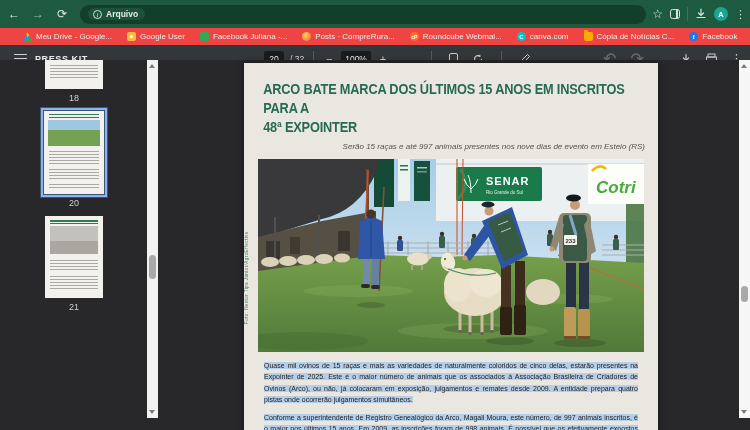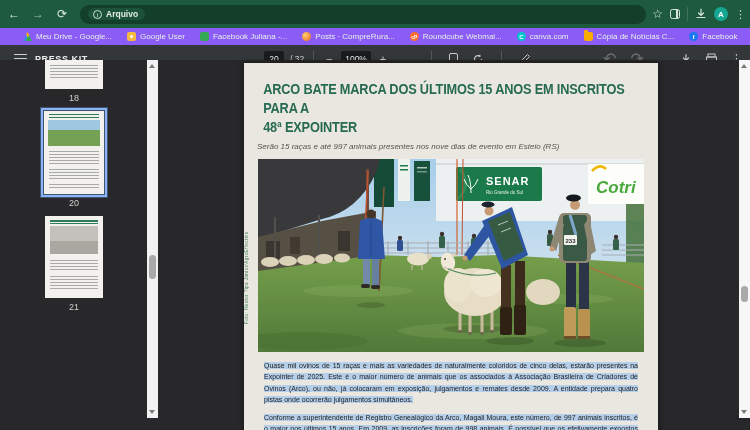--- a/index.html
+++ b/index.html
@@ -28,21 +28,21 @@
   .star-ic { font-size:12px; }
   .panel-ic { width:10px; height:10px; border:1.3px solid #d7e6dc; border-radius:2.5px; position:relative; }
   .panel-ic::after { content:""; position:absolute; right:1.5px; top:0; bottom:0; width:1.3px; background:#d7e6dc; }
   .tb-sep { width:1px; height:14px; background:#3f7257; }
   .avatar { width:14px; height:14px; border-radius:50%; background:#17a694; color:#fff;
             font-size:8px; font-weight:bold; display:flex; align-items:center; justify-content:center; }
   .dots { color:#d7e6dc; font-size:11px; letter-spacing:0; }
 
   
   .bmbar { position:absolute; left:0; top:28px; width:750px; height:17px;
-           background:#8b5cf6; display:flex; align-items:center; box-shadow:0 1px 0 #16452f; }
+           background:#ef4444; display:flex; align-items:center; box-shadow:0 1px 0 #16452f; }
   .apps-ic { width:9px; height:9px; margin:0 7px 0 8px;
              background:
                linear-gradient(#cfe0d6,#cfe0d6) 0 0/4px 4px no-repeat,
                linear-gradient(#cfe0d6,#cfe0d6) 100% 0/4px 4px no-repeat,
                linear-gradient(#cfe0d6,#cfe0d6) 0 100%/4px 4px no-repeat,
                linear-gradient(#cfe0d6,#cfe0d6) 100% 100%/4px 4px no-repeat; }
   .bm-sep { width:1px; height:11px; background:#3f7257; margin-right:8px; }
   .bm { display:flex; align-items:center; gap:4px; margin-right:15px; cursor:default; }
   .bm .lbl { color:#e6efe9; font-size:8px; white-space:nowrap; }
   .bm-ic { width:9px; height:9px; border-radius:2px; flex:0 0 auto;
@@ -112,21 +112,21 @@
   .main-scroll .thumbbar { position:absolute; left:2px; width:7px; height:16px; top:226px;
                            background:#a9a9a9; border-radius:4px; }
 
   
   .canvas { position:absolute; left:160px; top:0; width:579px; height:358px; }
   .page { position:absolute; left:84px; top:3px; width:414px; height:600px;
           background:#eae7e0; box-shadow:0 0 6px rgba(0,0,0,.5); padding:17px 13px 0 13px; }
   .headline { color:#266a52; font-weight:bold; font-size:14.5px; line-height:19px;
               transform:scaleX(.88); transform-origin:left top; width:114%; letter-spacing:-.2px;
               padding-left:7px; }
-  .subhead { margin-top:5px; text-align:left; font-style:italic; font-size:8px; color:#55554c; }
+  .subhead { margin-top:5px; text-align:right; font-style:italic; font-size:8px; color:#55554c; }
   .photo-wrap { position:relative; margin:8px auto 8px; width:386px; height:193px; }
   .photo-wrap svg { display:block; }
   .vcap { position:absolute; left:-9px; bottom:28px; transform:rotate(-90deg);
           transform-origin:left bottom; font-size:4.6px; color:#3e7a55; letter-spacing:.4px;
           white-space:nowrap; }
   .para { margin:8px 7px 0 7px; font-size:7px; line-height:11.4px; text-align:justify; color:#1d1d1d; }
   .para span.hl { background:#b5cfea; }
   .para.p2 { margin-top:6px; }
 </style>
 </head>

